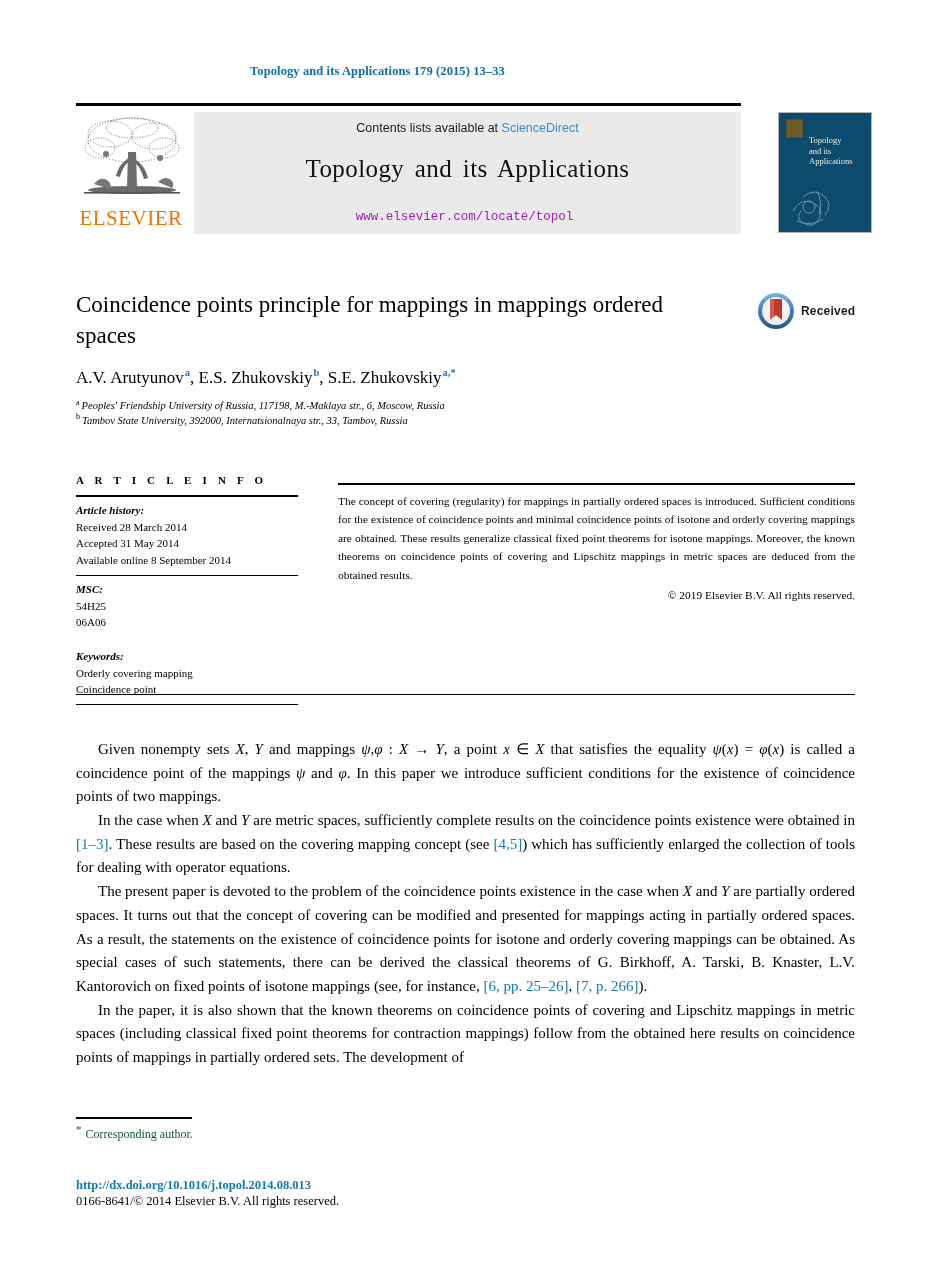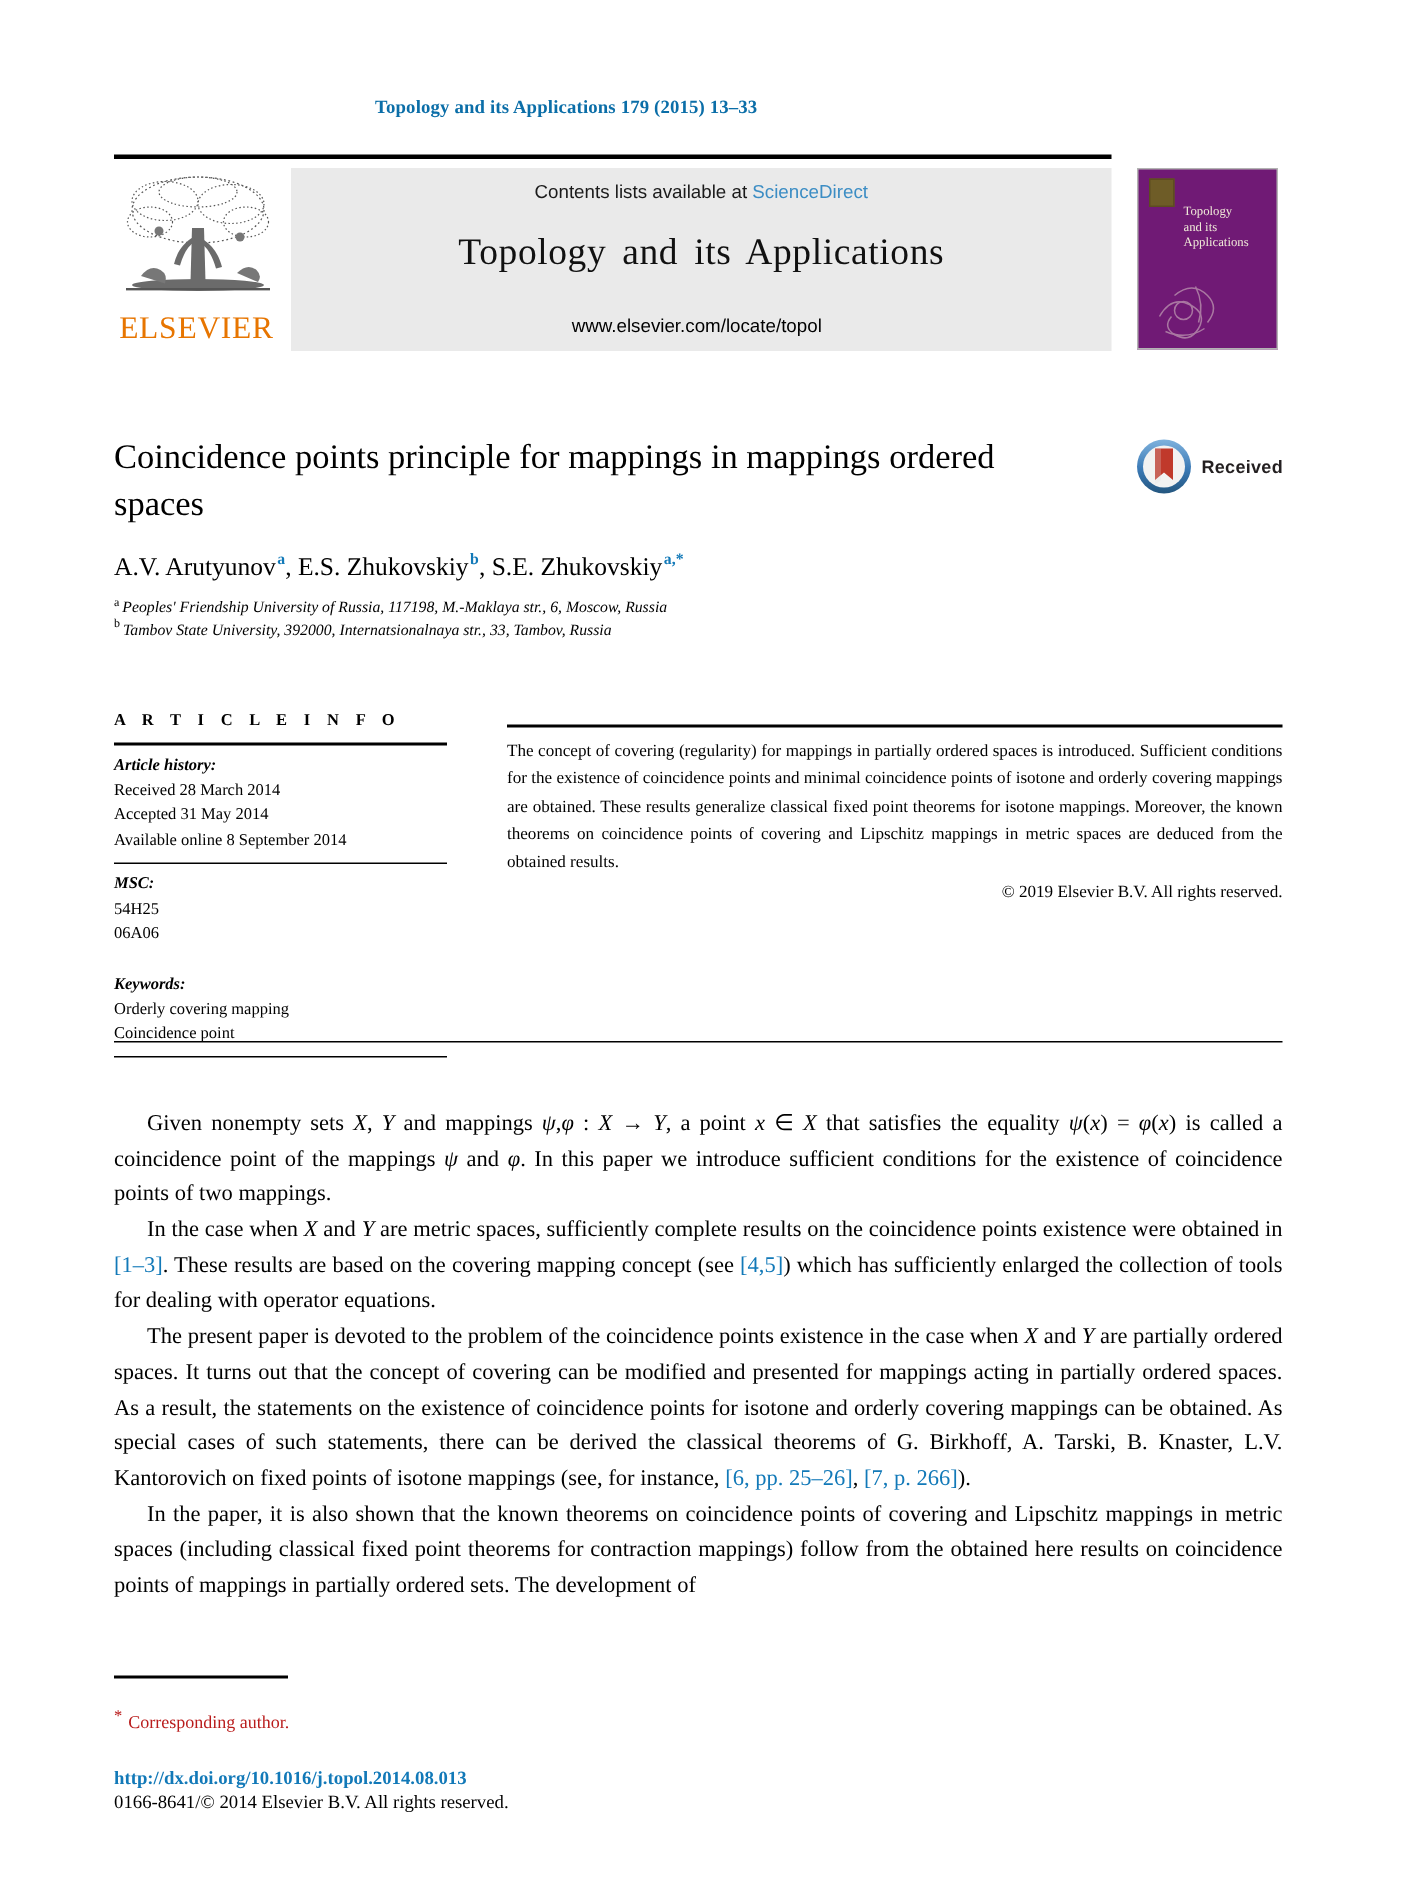--- a/index.html
+++ b/index.html
@@ -104,33 +104,33 @@
     color: #111;
     letter-spacing: 0.4px;
     word-spacing: 4px;
   }
   .banner-url {
     position: absolute;
     left: 0;
     top: 98px;
     width: 541px;
     text-align: center;
-    font-family: Liberation Sans, sans-serif;
+    font-family: Liberation Mono, monospace;
     font-size: 12.5px;
-    color: #000000;
+    color: #a21caf;
   }
 
   
   .cover {
     position: absolute;
-    left: 758px;
+    left: 778px;
     top: 112px;
     width: 94px;
     height: 121px;
-    background: #701a75;
+    background: #0c4a6e;
     border: 1px solid #b3b3b3;
     box-sizing: border-box;
     overflow: hidden;
   }
   .cover-logo {
     position: absolute;
     left: 7px;
     top: 6px;
     width: 17px;
     height: 19px;
@@ -331,22 +331,21 @@
     width: 116px;
     height: 2px;
     background: #000;
   }
   .corresponding {
     position: absolute;
     left: 76px;
     top: 1123px;
     font-family: "Liberation Serif", serif;
     font-size: 12px;
-    color: #b91c1c;
-    margin-top: 15px;
+    color: #14532d;
   }
   .corresponding sup {
     font-size: 11px;
     padding-right: 4px;
   }
   .doi {
     position: absolute;
     left: 76px;
     top: 1178px;
     font-family: "Liberation Serif", serif;

